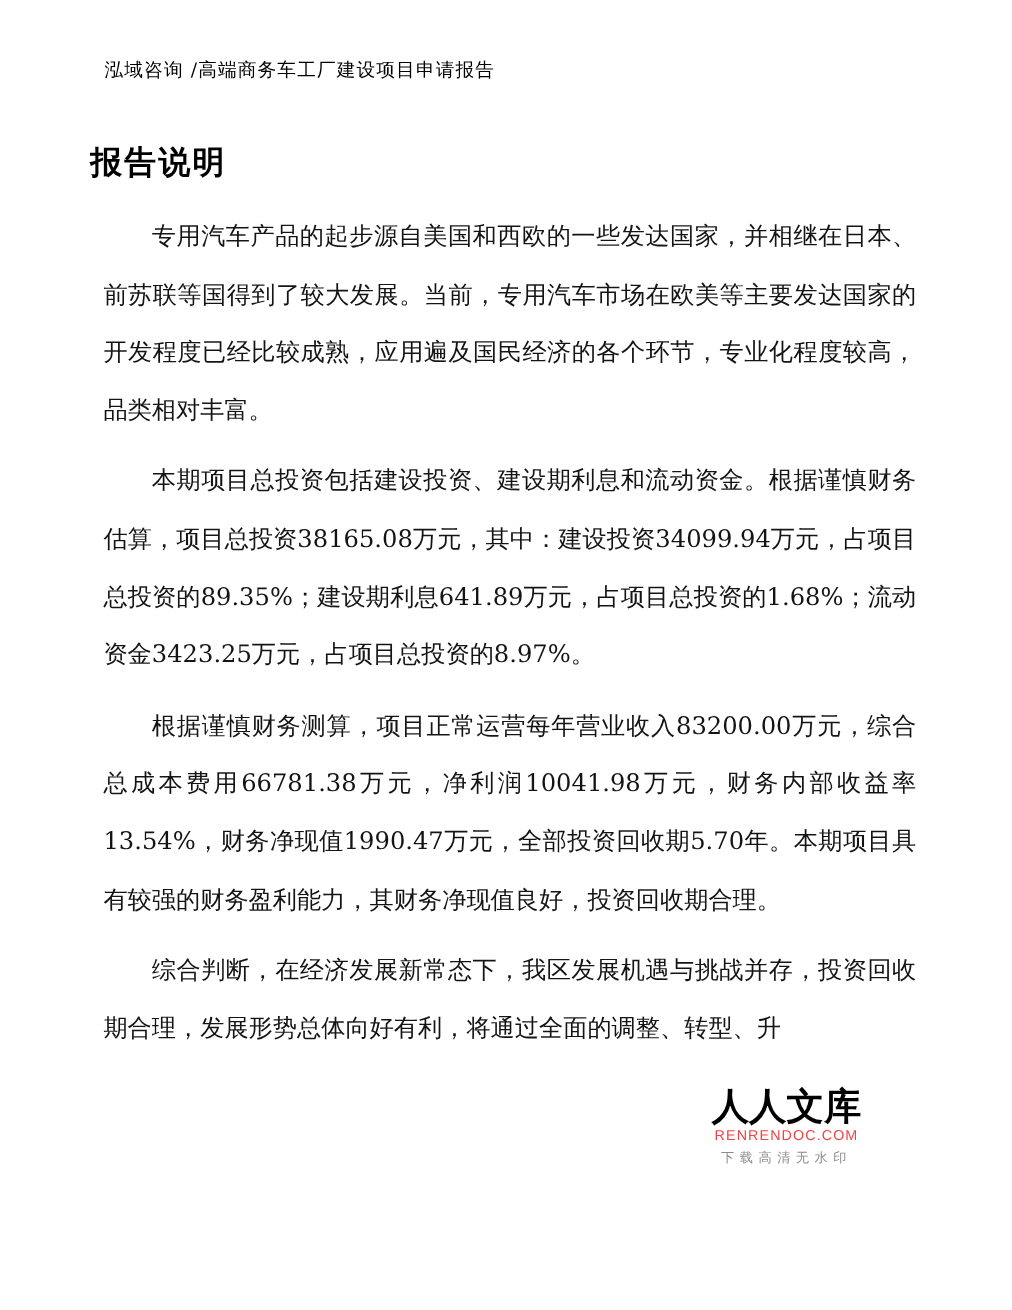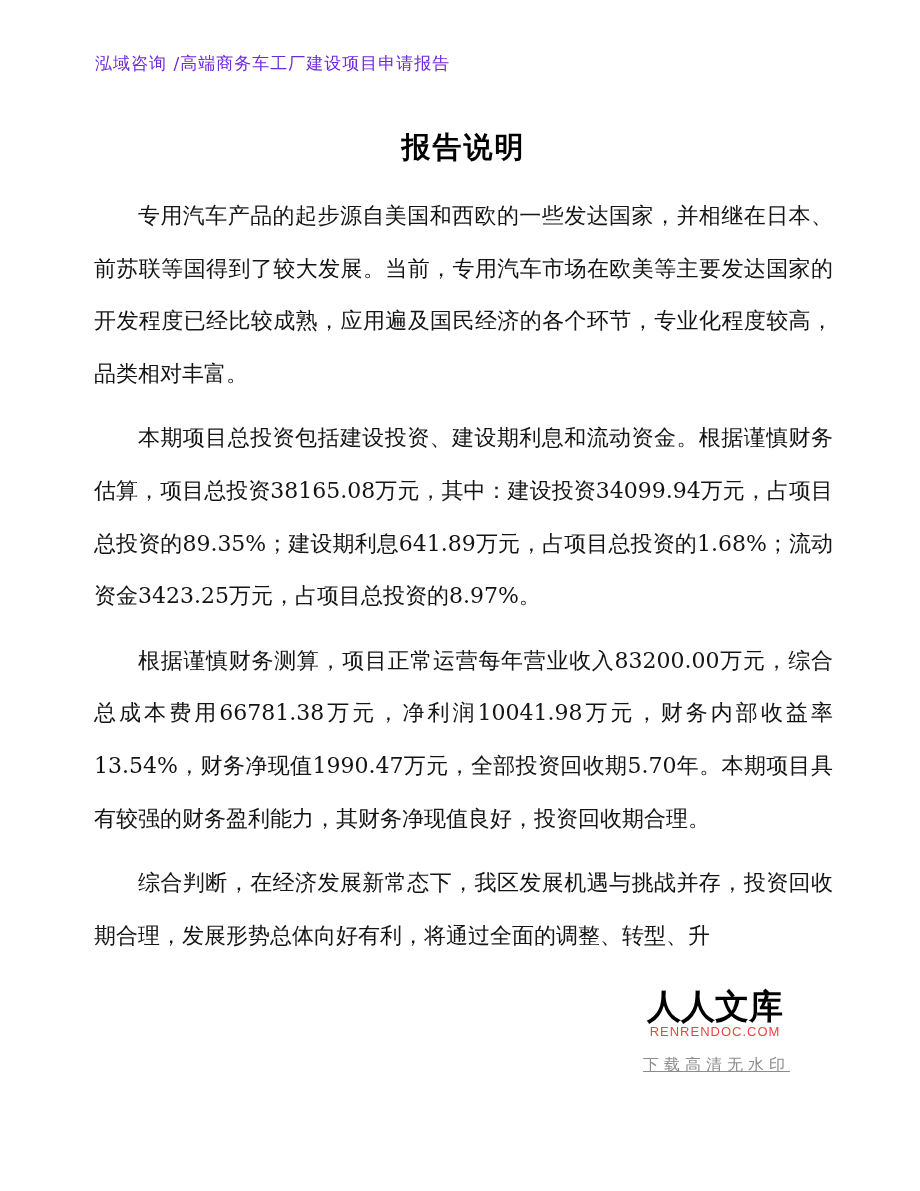--- a/index.html
+++ b/index.html
@@ -11,35 +11,34 @@
     background:#ffffff;
     overflow:hidden;
     font-family:"DejaVu Serif","Liberation Serif",serif;
   }
   .header {
     position:absolute;
     top:52px;
     left:95px;
     font-size:17px;
     letter-spacing:1px;
-    color:#6d28d9;
+    color:#000000;
     font-family:"DejaVu Serif","Liberation Serif",serif;
     white-space:nowrap;
   }
   .doc {
     position:absolute;
     top:128px;
     left:82px;
     width:763px;
     color:#1a1a1a;
   }
   .doc-title {
     font-size:29px;
     font-weight:bold;
-    text-align:center;
     color:#000000;
     font-family:"Liberation Sans","DejaVu Sans",sans-serif;
     margin-bottom:22px;
     letter-spacing:2px;
   }
   .doc-body p {
     font-size:22px;
     line-height:52.6px;
     text-indent:2em;
     text-align:justify;
@@ -65,28 +64,27 @@
   }
   .wm-domain {
     font-size:13px;
     line-height:14px;
     color:#ef4444;
     letter-spacing:1px;
     font-family:"Liberation Sans","DejaVu Sans",sans-serif;
     white-space:nowrap;
   }
   .wm-tagline {
-    font-size:16px;
+    font-size:12px;
     line-height:15px;
-    margin-top:18px;
+    margin-top:6px;
     color:#8c8c8c;
     letter-spacing:5px;
     font-family:"Liberation Sans","DejaVu Sans",sans-serif;
     white-space:nowrap;
-    text-decoration:underline;
   }
 </style>
 </head>
 <body>
 
 <div class="page">
 
   <div class="header">泓域咨询 /高端商务车工厂建设项目申请报告</div>
 
   <div class="doc">

